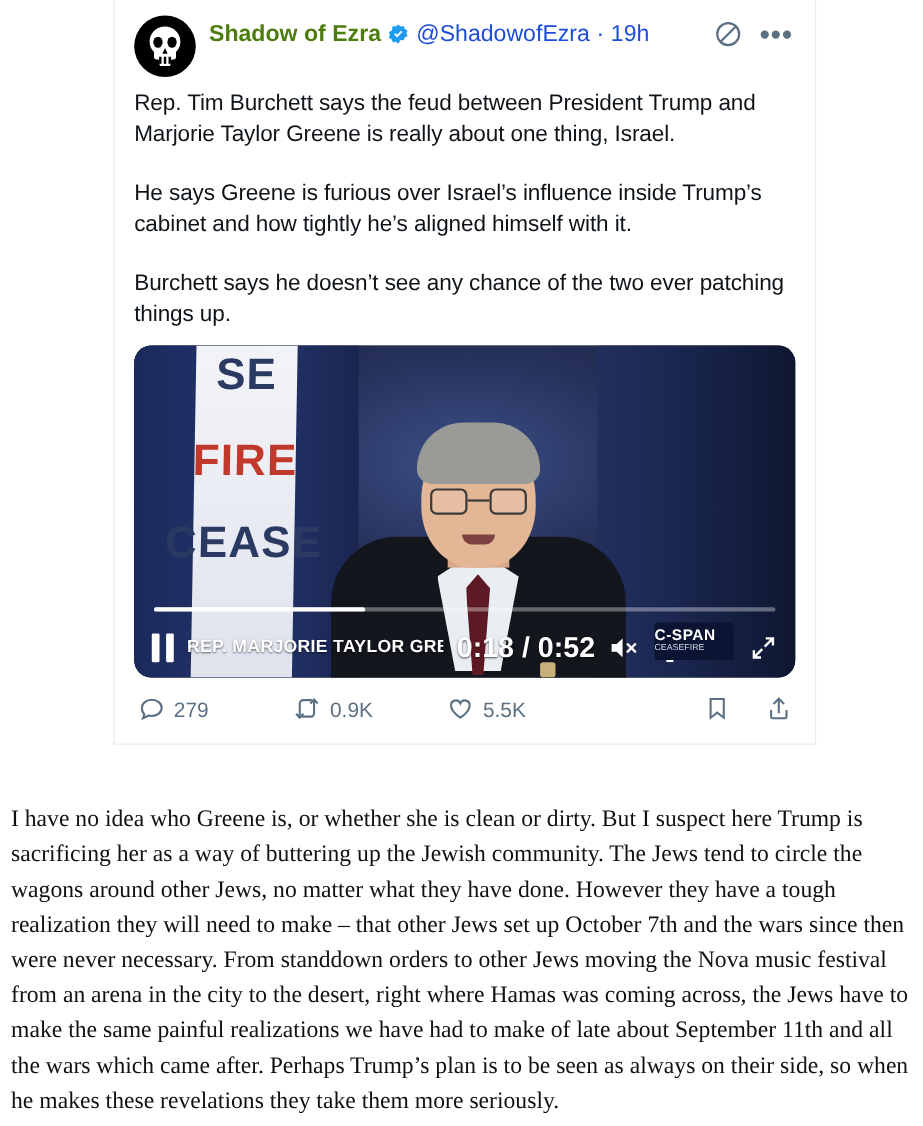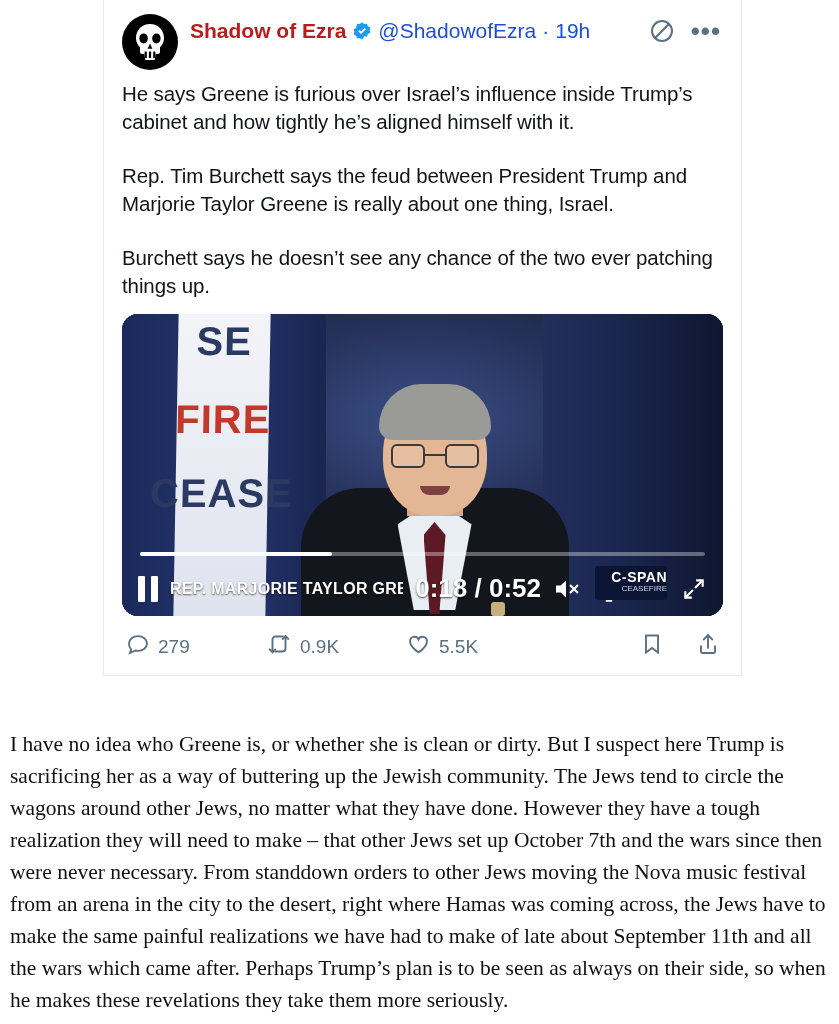--- a/index.html
+++ b/index.html
@@ -54,21 +54,21 @@
   }
   .name-row {
     display: flex;
     align-items: center;
     gap: 6px;
     flex-wrap: nowrap;
     font-size: 21px;
   }
   .display-name {
     font-weight: bold;
-    color: #b91c1c;
+    color: #4d7c0f;
     font-size: 21px;
     white-space: nowrap;
   }
   .verified {
     width: 20px; height: 20px;
     flex: 0 0 20px;
     display: inline-block;
   }
   .handle, .dot, .time {
     color: #1d4ed8;
@@ -298,21 +298,21 @@
     position: absolute;
     right: 56px; bottom: 16px;
     width: 72px; height: 34px;
     background: #0b1533;
     border-radius: 3px;
     color: #fff;
     font-size: 14px;
     font-weight: bold;
     display: flex;
     flex-direction: column;
-    align-items: flex-end;
+    align-items: flex-start;
     justify-content: center;
     line-height: 12px;
     letter-spacing: 0.5px;
   }
   .cspan-logo small { font-size: 8px; font-weight: normal; letter-spacing: 0; color: #cfd6e6; }
 
   
   .actions {
     display: flex;
     align-items: center;
@@ -390,22 +390,22 @@
                 <line x1="5.6" y1="18.4" x2="18.4" y2="5.6" stroke="#5b7083" stroke-width="1.9"></line>
               </svg>
             </span>
             <span class="more-dots">•••</span>
           </span>
         </div>
       </div>
     </div>
 
     <div class="tweet-body">
+      <p>Rep. Tim Burchett says the feud between President Trump and Marjorie Taylor Greene is really about one thing, Israel.</p>
       <p>He says Greene is furious over Israel’s influence inside Trump’s cabinet and how tightly he’s aligned himself with it.</p>
-      <p>Rep. Tim Burchett says the feud between President Trump and Marjorie Taylor Greene is really about one thing, Israel.</p>
       <p>Burchett says he doesn’t see any chance of the two ever patching things up.</p>
     </div>
 
     <div class="video-wrap">
       <div class="video">
         <div class="v-bg"></div>
         <div class="v-bg-left"></div>
         <div class="v-bg-right"></div>
 
         <div class="banner">

